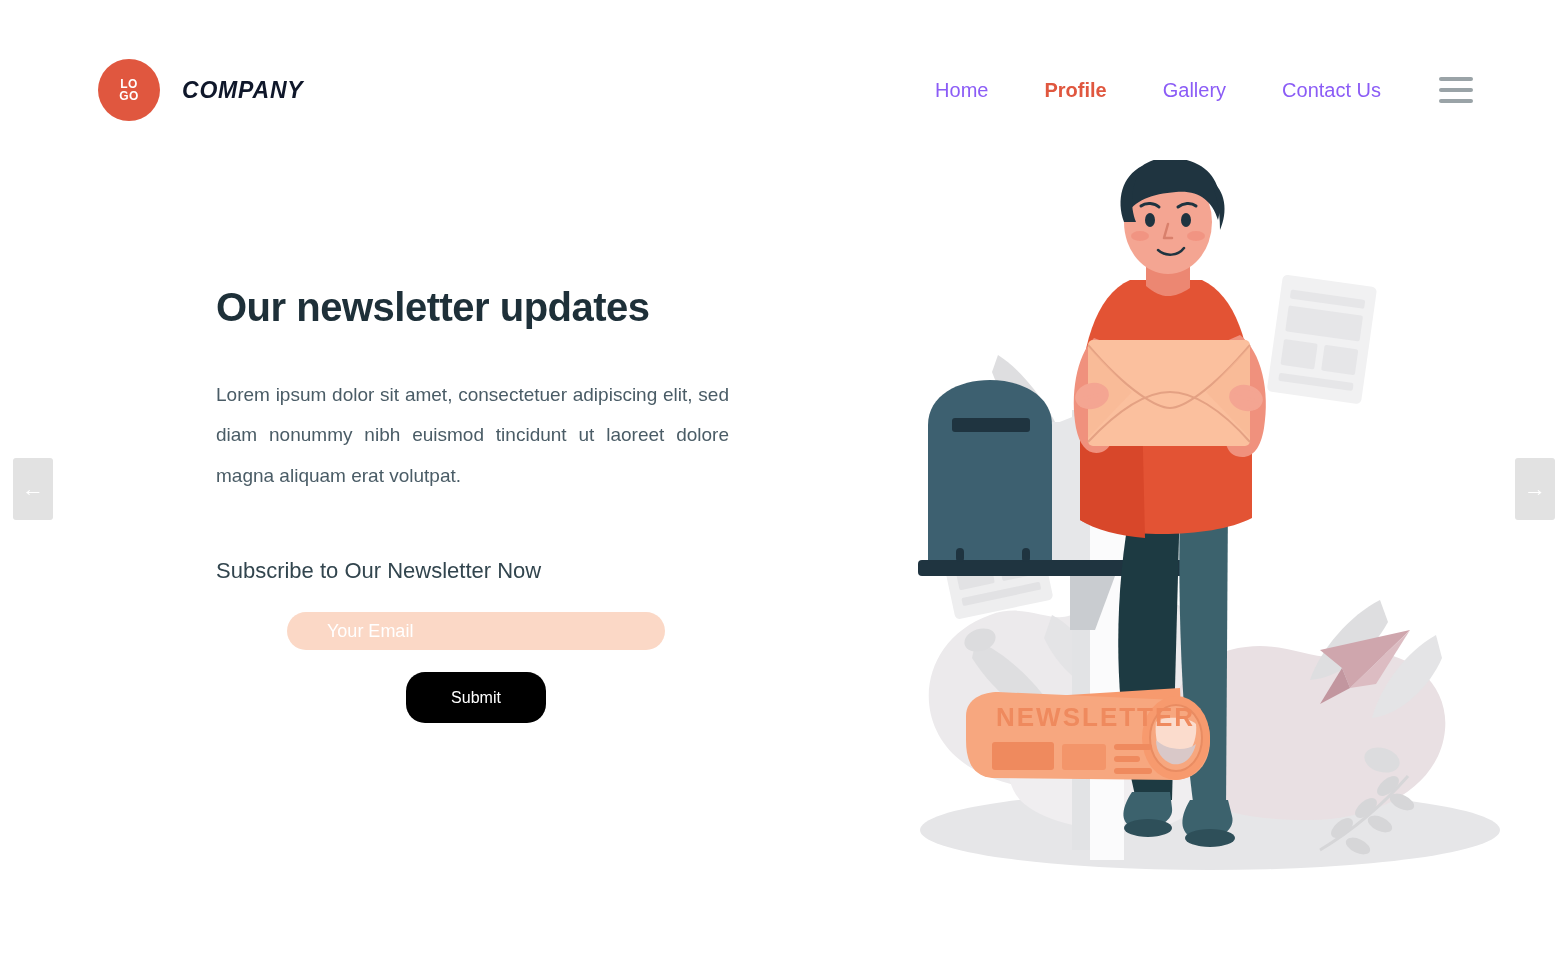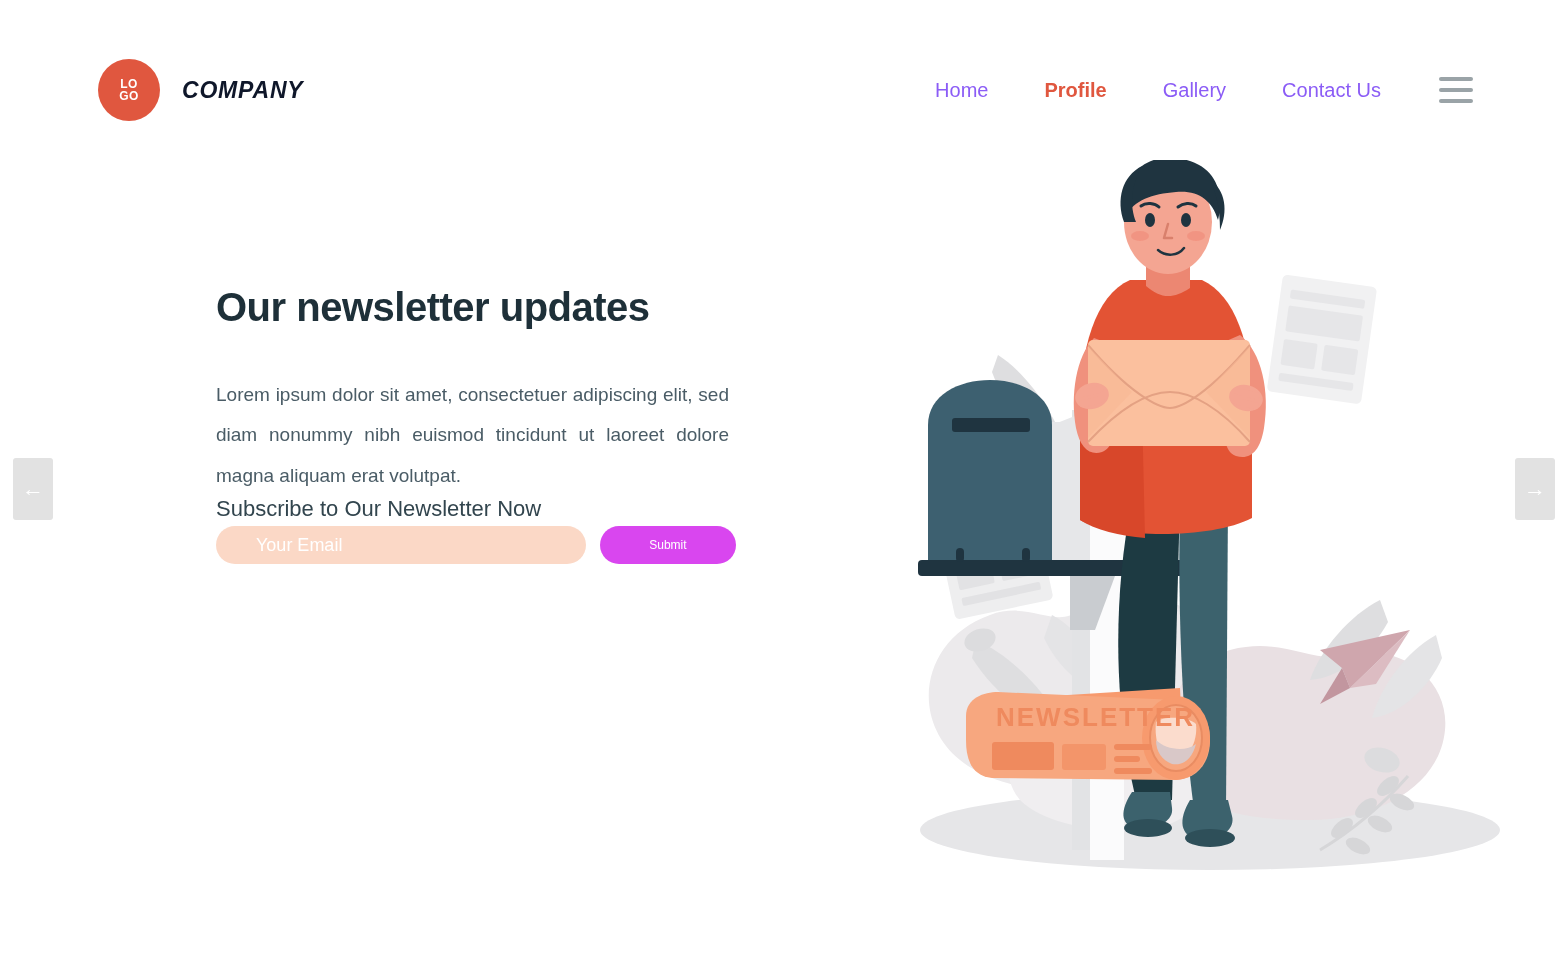--- a/index.html
+++ b/index.html
@@ -114,53 +114,55 @@
   .paragraph {
     margin-top: 42px;
     font-size: 19px;
     line-height: 2.13;
     color: #4a5c66;
     text-align: justify;
     width: 513px;
   }
 
   .subscribe-label {
+    margin-top: 62px;
     font-size: 22px;
     color: #32454e;
   }
 
   .subscribe-row {
-    margin-top: 4px;
-    display: flex;
-    align-items: center;
-    gap: 14px;
+    margin-top: 28px;
+    display: flex;
+    align-items: center;
+    gap: 22px;
+    flex-direction: column;
   }
 
   .email-input {
     width: 378px;
     height: 38px;
     border: none;
     outline: none;
     border-radius: 19px;
     background: #fbd8c6;
     padding: 0 40px;
     font-size: 18px;
     color: #ffffff;
     font-family: "Liberation Sans", sans-serif;
   }
   .email-input::placeholder { color: #ffffff; opacity: 1; }
 
   .submit-btn {
     width: 140px;
-    height: 38px;
+    height: 51px;
     border: none;
     border-radius: 19px;
-    background: #d946ef;
+    background: #000000;
     color: #ffffff;
-    font-size: 12px;
+    font-size: 16px;
     cursor: pointer;
     font-family: "Liberation Sans", sans-serif;
   }
 
   
   .arrow {
     position: absolute;
     top: 458px;
     width: 40px;
     height: 62px;

